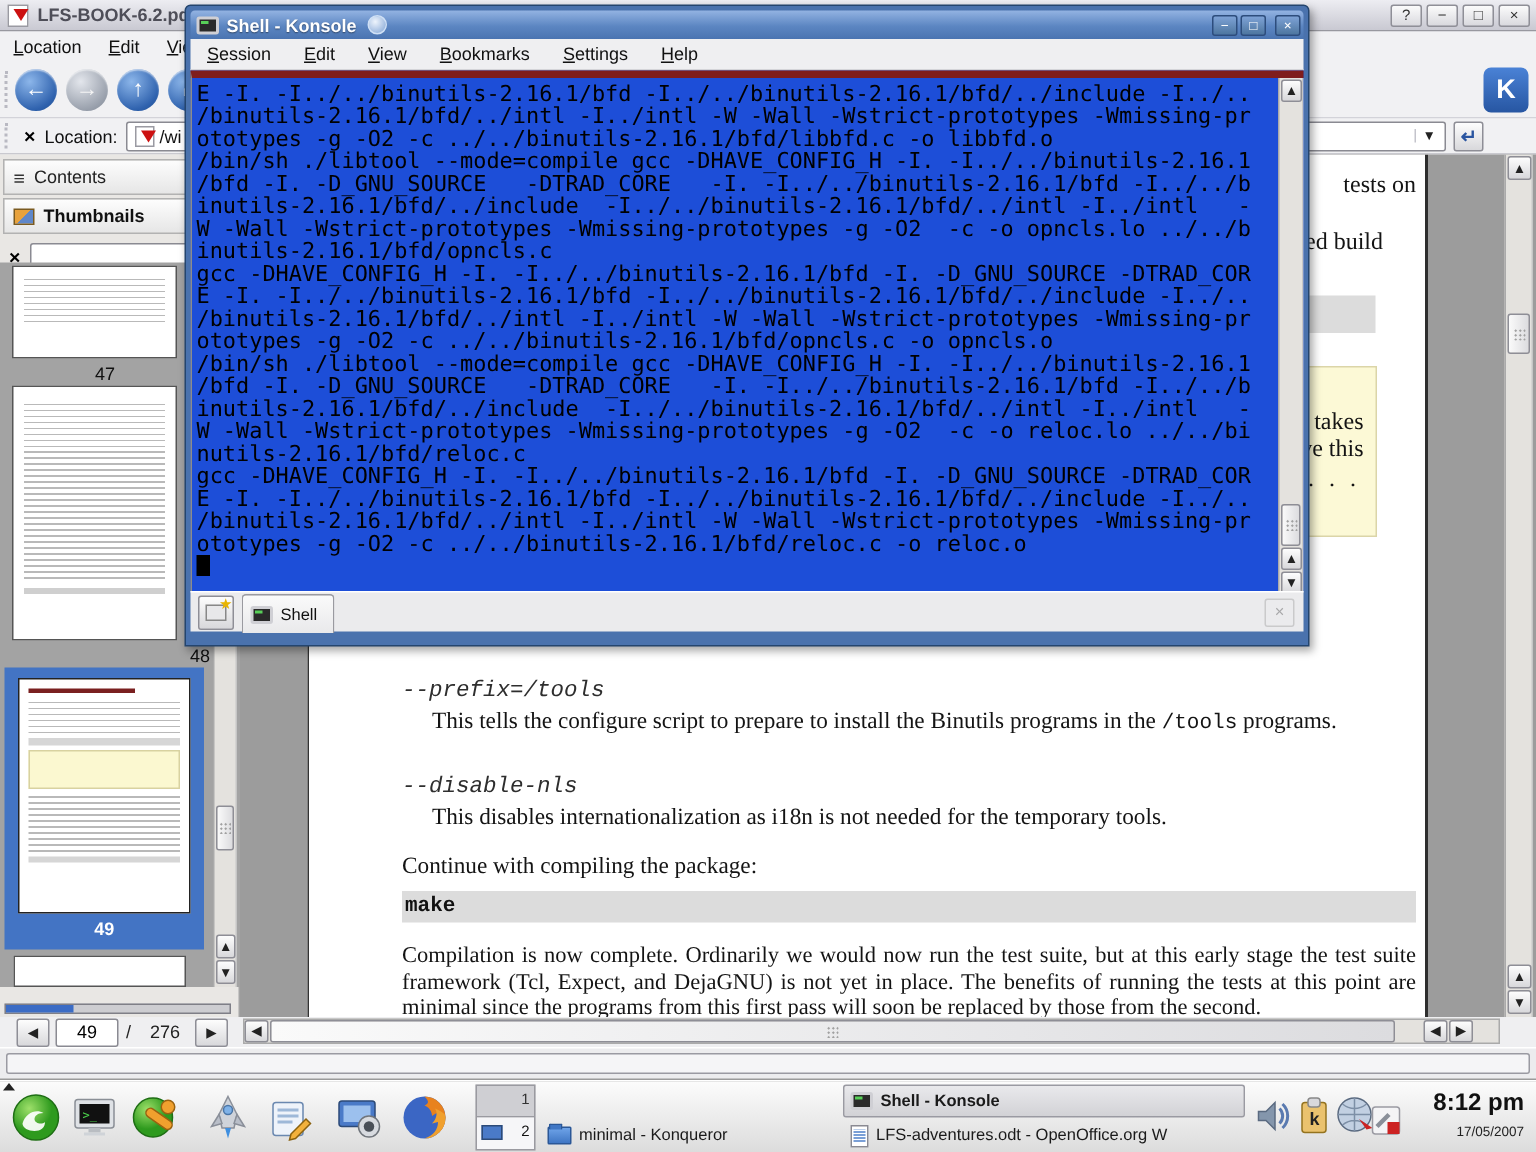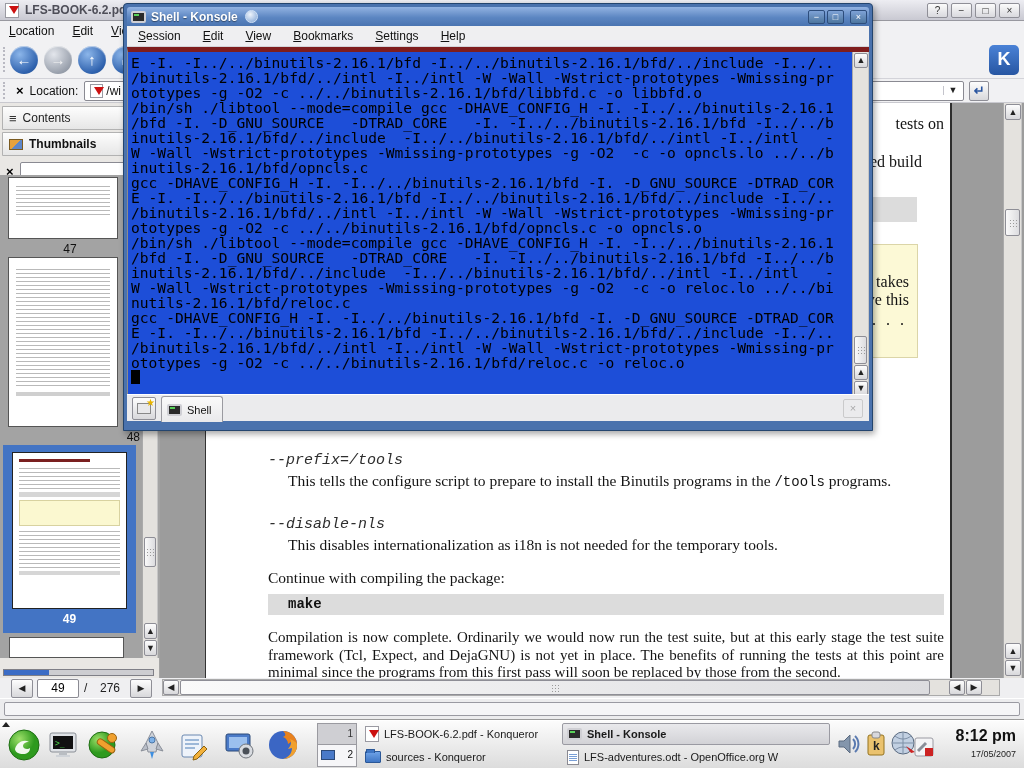--- a/index.html
+++ b/index.html
@@ -175,21 +175,21 @@
           <span class="abs serif" style="right:8px;top:46px;font-size:16px">ve this</span>
           <span class="abs serif" style="right:10px;top:66px;font-size:16px;letter-spacing:3px">. . .</span>
         </div>
 
         <div class="abs" style="left:62px;top:349px;width:676px">
           <div class="monoit" style="font-size:15px">--prefix=/tools</div>
           <div class="serif" style="font-size:15.5px;margin:3px 0 0 20px;white-space:nowrap"><span>This tells the configure script to prepare to install the Binutils programs in the </span><span style="font-family:'Liberation Mono',monospace;font-size:14px">/tools</span><span> programs.</span></div>
           <div class="monoit" style="font-size:15px;margin-top:26px">--disable-nls</div>
           <div class="serif" style="font-size:15.5px;margin:3px 0 0 20px">This disables internationalization as i18n is not needed for the temporary tools.</div>
           <div class="serif" style="font-size:15.5px;margin-top:15px">Continue with compiling the package:</div>
-          <div style="margin-top:7px;height:21px;background:#dcdcdc;font-family:'Liberation Mono',monospace;font-weight:bold;font-size:14px;line-height:21px;padding-left:20px;color:#111">make</div>
+          <div style="margin-top:7px;height:21px;background:#dcdcdc;font-family:'Liberation Mono',monospace;font-weight:bold;font-size:14px;line-height:21px;padding-left:2px;color:#111">make</div>
           <div class="serif" style="font-size:15px;line-height:17.5px;margin-top:14px;text-align:justify">Compilation is now complete. Ordinarily we would now run the test suite, but at this early stage the test suite framework (Tcl, Expect, and DejaGNU) is not yet in place. The benefits of running the tests at this point are minimal since the programs from this first pass will soon be replaced by those from the second.</div>
           <div class="serif" style="font-size:15.5px;margin-top:11px">Install the package:</div>
         </div>
       </div>
 
       <div class="abs sbtrack" style="left:843px;top:0;width:19px;height:575px">
         <div class="btn3d abs" style="left:1px;top:1px;width:16px;height:16px">
             <span class="tri">▲</span>
           </div>
         <div class="sbthumb abs" style="left:1px;top:106px;width:15px;height:27px"></div>
@@ -358,31 +358,27 @@
     <div class="abs" style="left:317px;top:2px;width:40px;height:44px;border:1px solid #9a9aa0;background:#cfcfd3">
       <div style="height:21px;border-bottom:1px solid #9a9aa0;position:relative">
         <span style="position:absolute;right:3px;top:4px;font-size:10px;color:#333">1</span>
       </div>
       <div style="height:21px;background:#f6f6f8;position:relative">
         <span style="position:absolute;left:3px;top:5px;width:14px;height:10px;background:#4a7ac8;border:1px solid #2c4a78"></span>
         <span style="position:absolute;right:3px;top:4px;font-size:10px;color:#111">2</span>
       </div>
     </div>
 
-    <div class="taskbtn" style="left:360px;top:2px;width:200px">
-      <span class="ic pdficon" style="width:14px;height:16px"></span>
-      <span>LFS-BOOK-6.2.pdf - Konqueror</span>
-    </div>
     <div class="taskbtn active" style="left:562px;top:2px;width:268px">
       <span class="ic minimon"></span>
       <span>Shell - Konsole</span>
     </div>
     <div class="taskbtn" style="left:360px;top:25px;width:200px">
       <span class="ic minifolder"></span>
-      <span>sources - Konqueror</span>
+      <span>minimal - Konqueror</span>
     </div>
     <div class="taskbtn" style="left:562px;top:25px;width:268px">
       <span class="ic minidoc"></span>
       <span>LFS-adventures.odt - OpenOffice.org W</span>
     </div>
 
     <div class="abs" style="left:836px;top:8px;width:100px;height:32px">
       <svg width="26" height="26" style="position:absolute;left:0;top:2px" viewBox="0 0 26 26">
         <polygon points="3,10 8,10 14,4 14,22 8,16 3,16" fill="#8496ac" stroke="#5a6a80"></polygon>
         <path d="M17 8a7 7 0 0 1 0 10M19 5a11 11 0 0 1 0 16" fill="none" stroke="#5a7ab0" stroke-width="2"></path>

